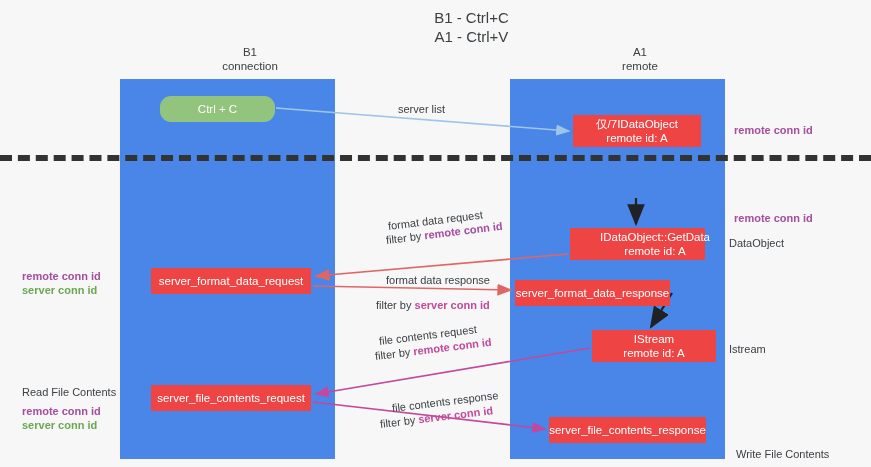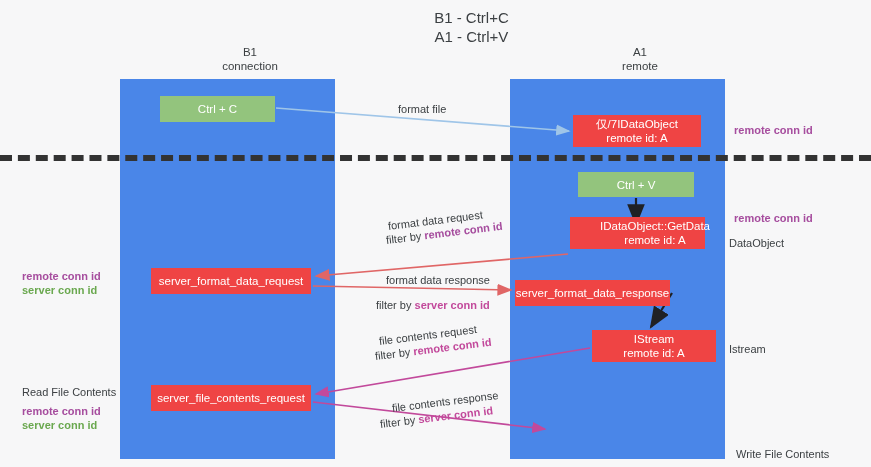--- a/index.html
+++ b/index.html
@@ -66,24 +66,24 @@
     font-size: 11.5px;
     color: #ffffff;
     line-height: 14px;
     text-align: center;
     white-space: pre-line;
     padding: 2px 4px;
   }
   .node.green { background: #93c47d; }
   .node.orange { background: #ef4444; }
 
-  #node-ctrl-c  { left: 160px; top: 96px;  width: 115px; height: 26px; }
+  #node-ctrl-c  { left: 160px; top: 96px;  width: 115px; height: 26px; border-radius: 11px; }
   #node-dataobj { left: 573px; top: 115px; width: 128px; height: 32px; }
   #node-ctrl-v  { left: 578px; top: 172px; width: 116px; height: 25px; }
-  #node-getdata { left: 570px; top: 217px; width: 135px; height: 32px; padding-left: 39px; }
+  #node-getdata { left: 570px; top: 228px; width: 135px; height: 32px; padding-left: 39px; }
   #node-sfdreq  { left: 151px; top: 268px; width: 160px; height: 26px; }
   #node-sfdresp { left: 515px; top: 280px; width: 155px; height: 26px; }
   #node-istream { left: 592px; top: 330px; width: 124px; height: 32px; }
   #node-sfcreq  { left: 151px; top: 385px; width: 160px; height: 26px; text-align: right; }
   #node-sfcresp { left: 549px; top: 417px; width: 157px; height: 26px; }
 
   
   .ann {
     font-size: 11px;
     color: #3c4043;
@@ -146,32 +146,32 @@
     <line x1="672" y1="293" x2="651" y2="327" stroke="#202124" stroke-width="2.2" marker-end="url(#ah-black)"></line>
 
     <line x1="590" y1="348" x2="316" y2="394" stroke="#c2499b" stroke-width="1.6" marker-end="url(#ah-mag)"></line>
 
     <line x1="313" y1="402" x2="545" y2="429" stroke="#c2499b" stroke-width="1.6" marker-end="url(#ah-mag)"></line>
   </svg>
 
   <div class="abs node green" id="node-ctrl-c">Ctrl + C</div>
   <div class="abs node orange" id="node-dataobj">仅/7IDataObject
 remote id: A</div>
-  <div class="abs node green" id="node-ctrl-v">Ctrl + V</div>
   <div class="abs node orange" id="node-getdata">IDataObject::GetData
 remote id: A</div>
   <div class="abs node orange" id="node-sfdreq">server_format_data_request</div>
   <div class="abs node orange" id="node-sfdresp">server_format_data_response</div>
   <div class="abs node orange" id="node-istream">IStream
 remote id: A</div>
   <div class="abs node orange" id="node-sfcreq">server_file_contents_request</div>
+  <div class="abs node orange" id="node-sfcresp">server_file_contents_response</div>
 
   <div class="abs" id="divider"></div>
 
-  <div class="abs ann" style="left:398px; top:102px;">format file</div>
+  <div class="abs ann" style="left:398px; top:102px;">server list</div>
 
   <div class="abs ann rot-up" style="left:388px; top:219px;">format data request</div>
   <div class="abs ann rot-up" style="left:386px; top:233px;">
     <span>filter by </span><span class="purple">remote conn id</span>
   </div>
 
   <div class="abs ann" style="left:386px; top:273px;">format data response</div>
   <div class="abs ann" style="left:376px; top:298px;">
     <span>filter by </span><span class="magenta">server conn id</span>
   </div>

